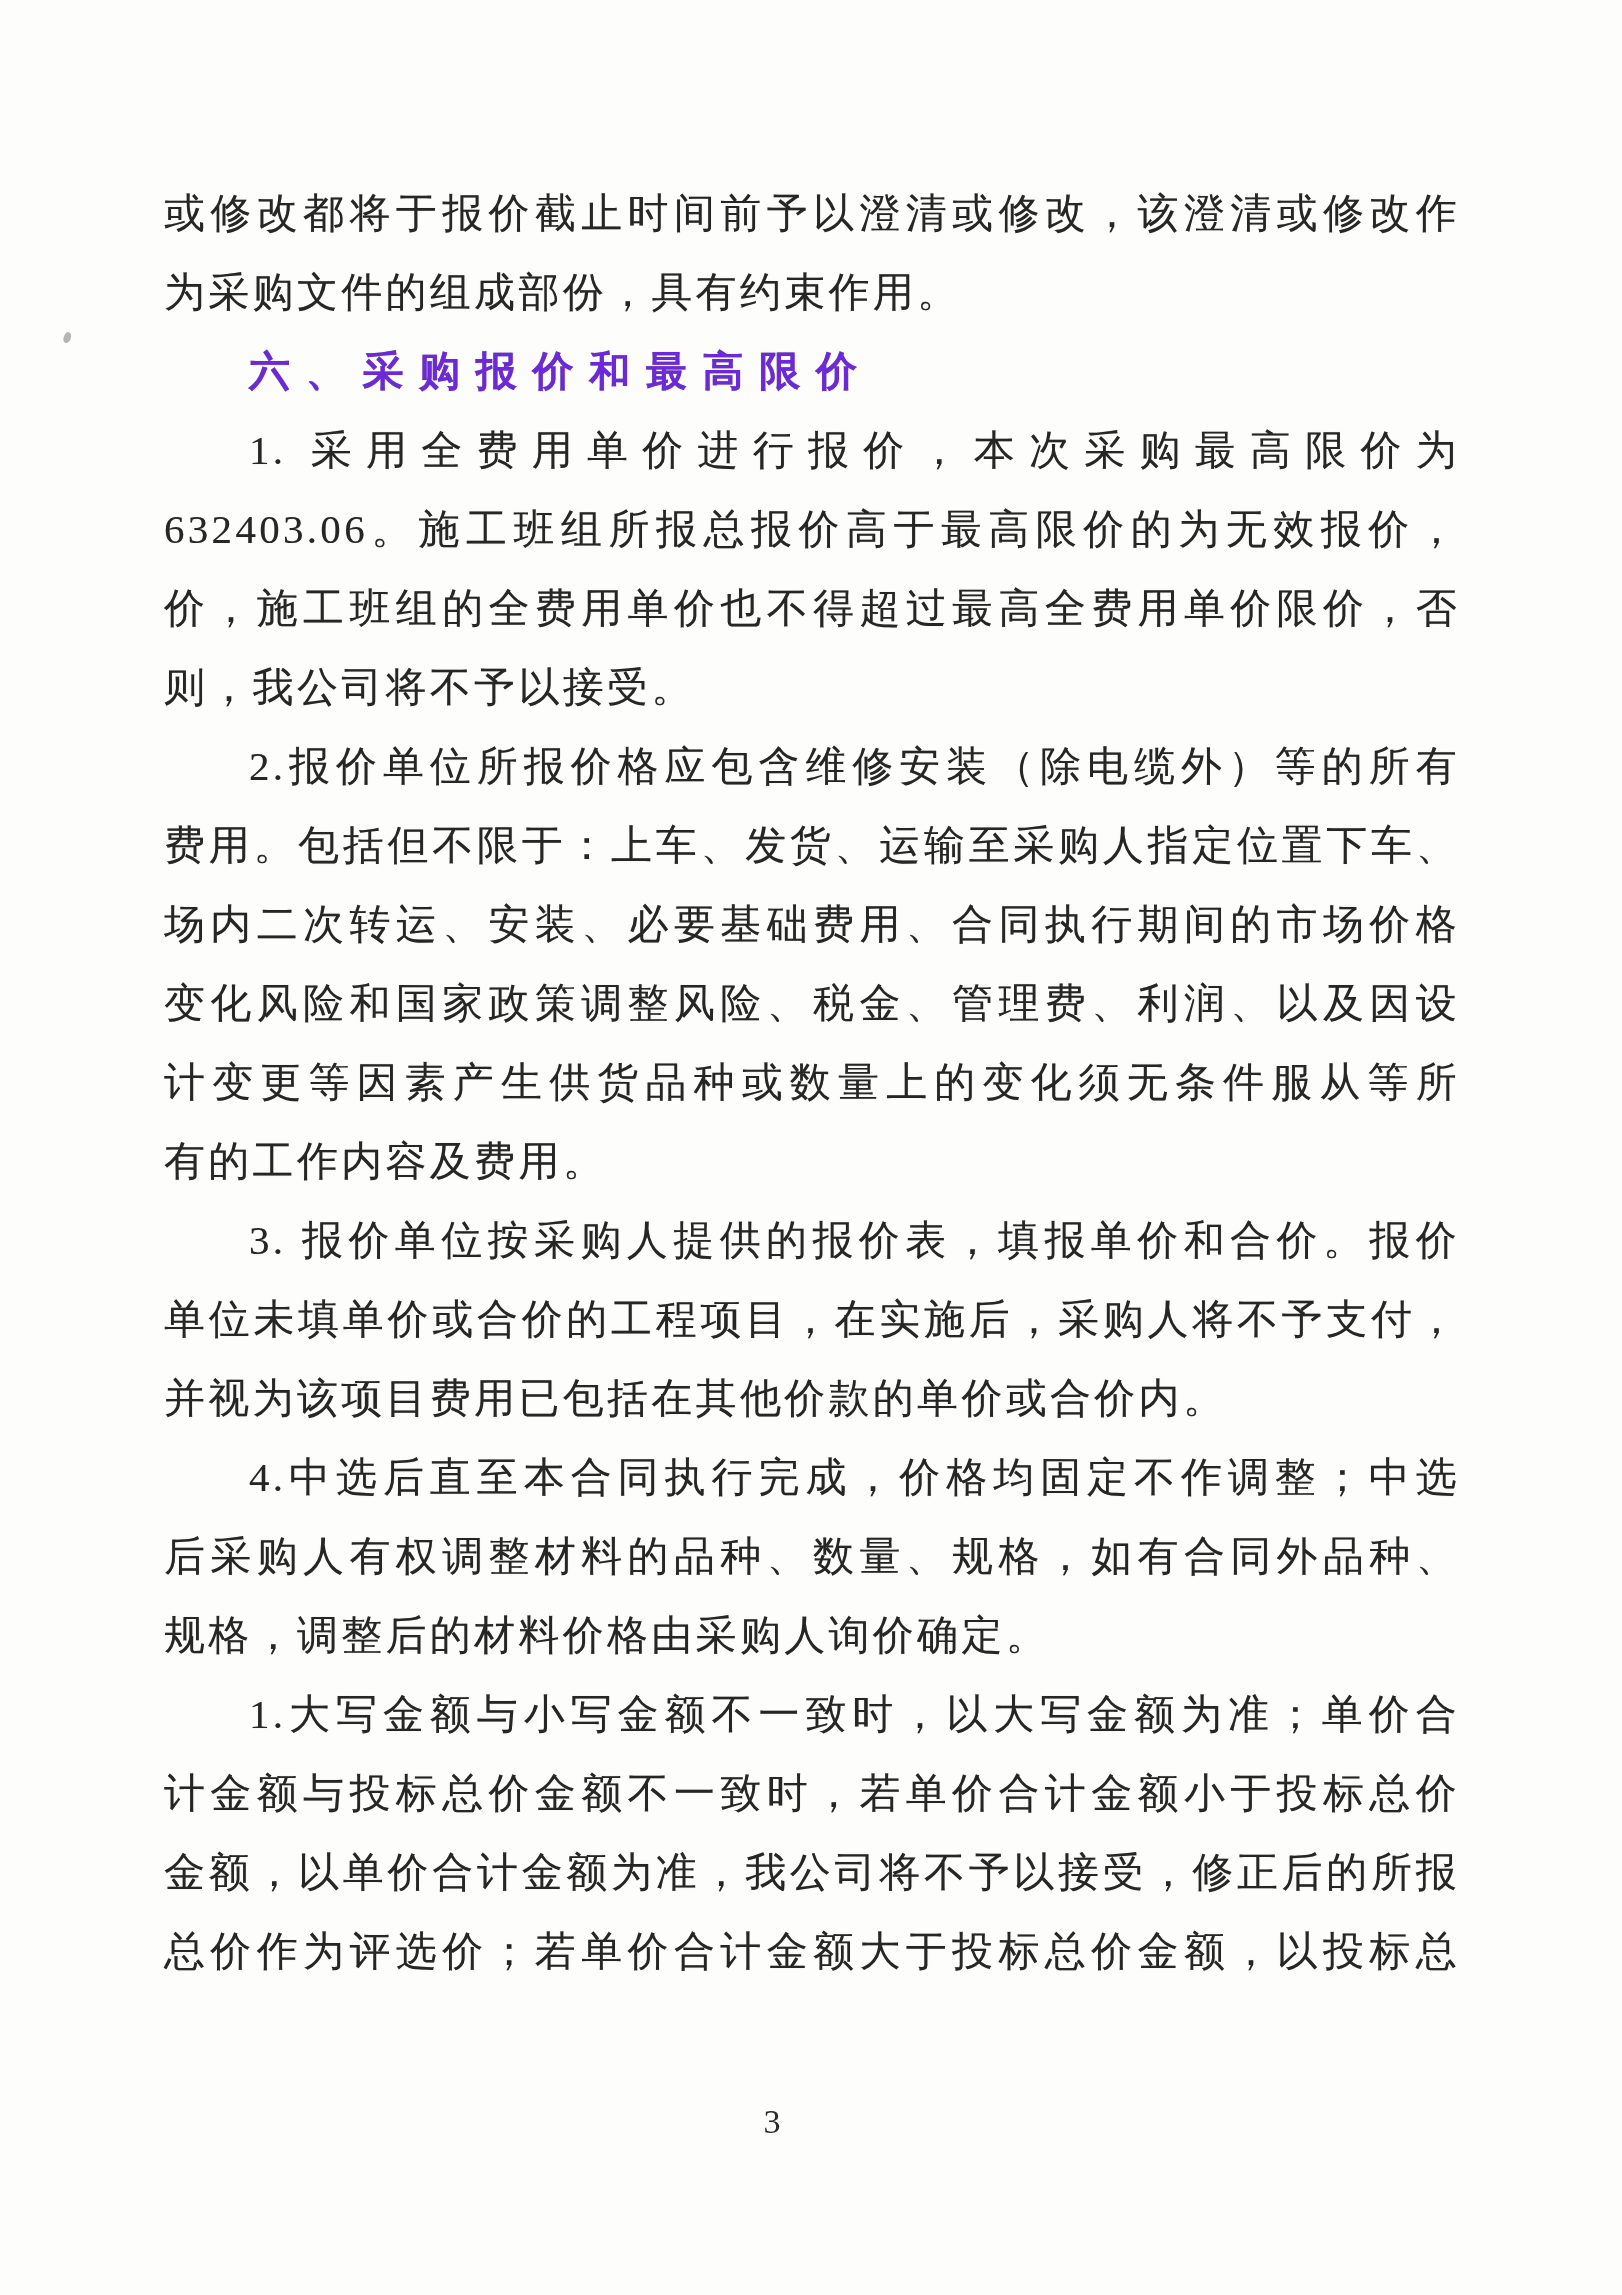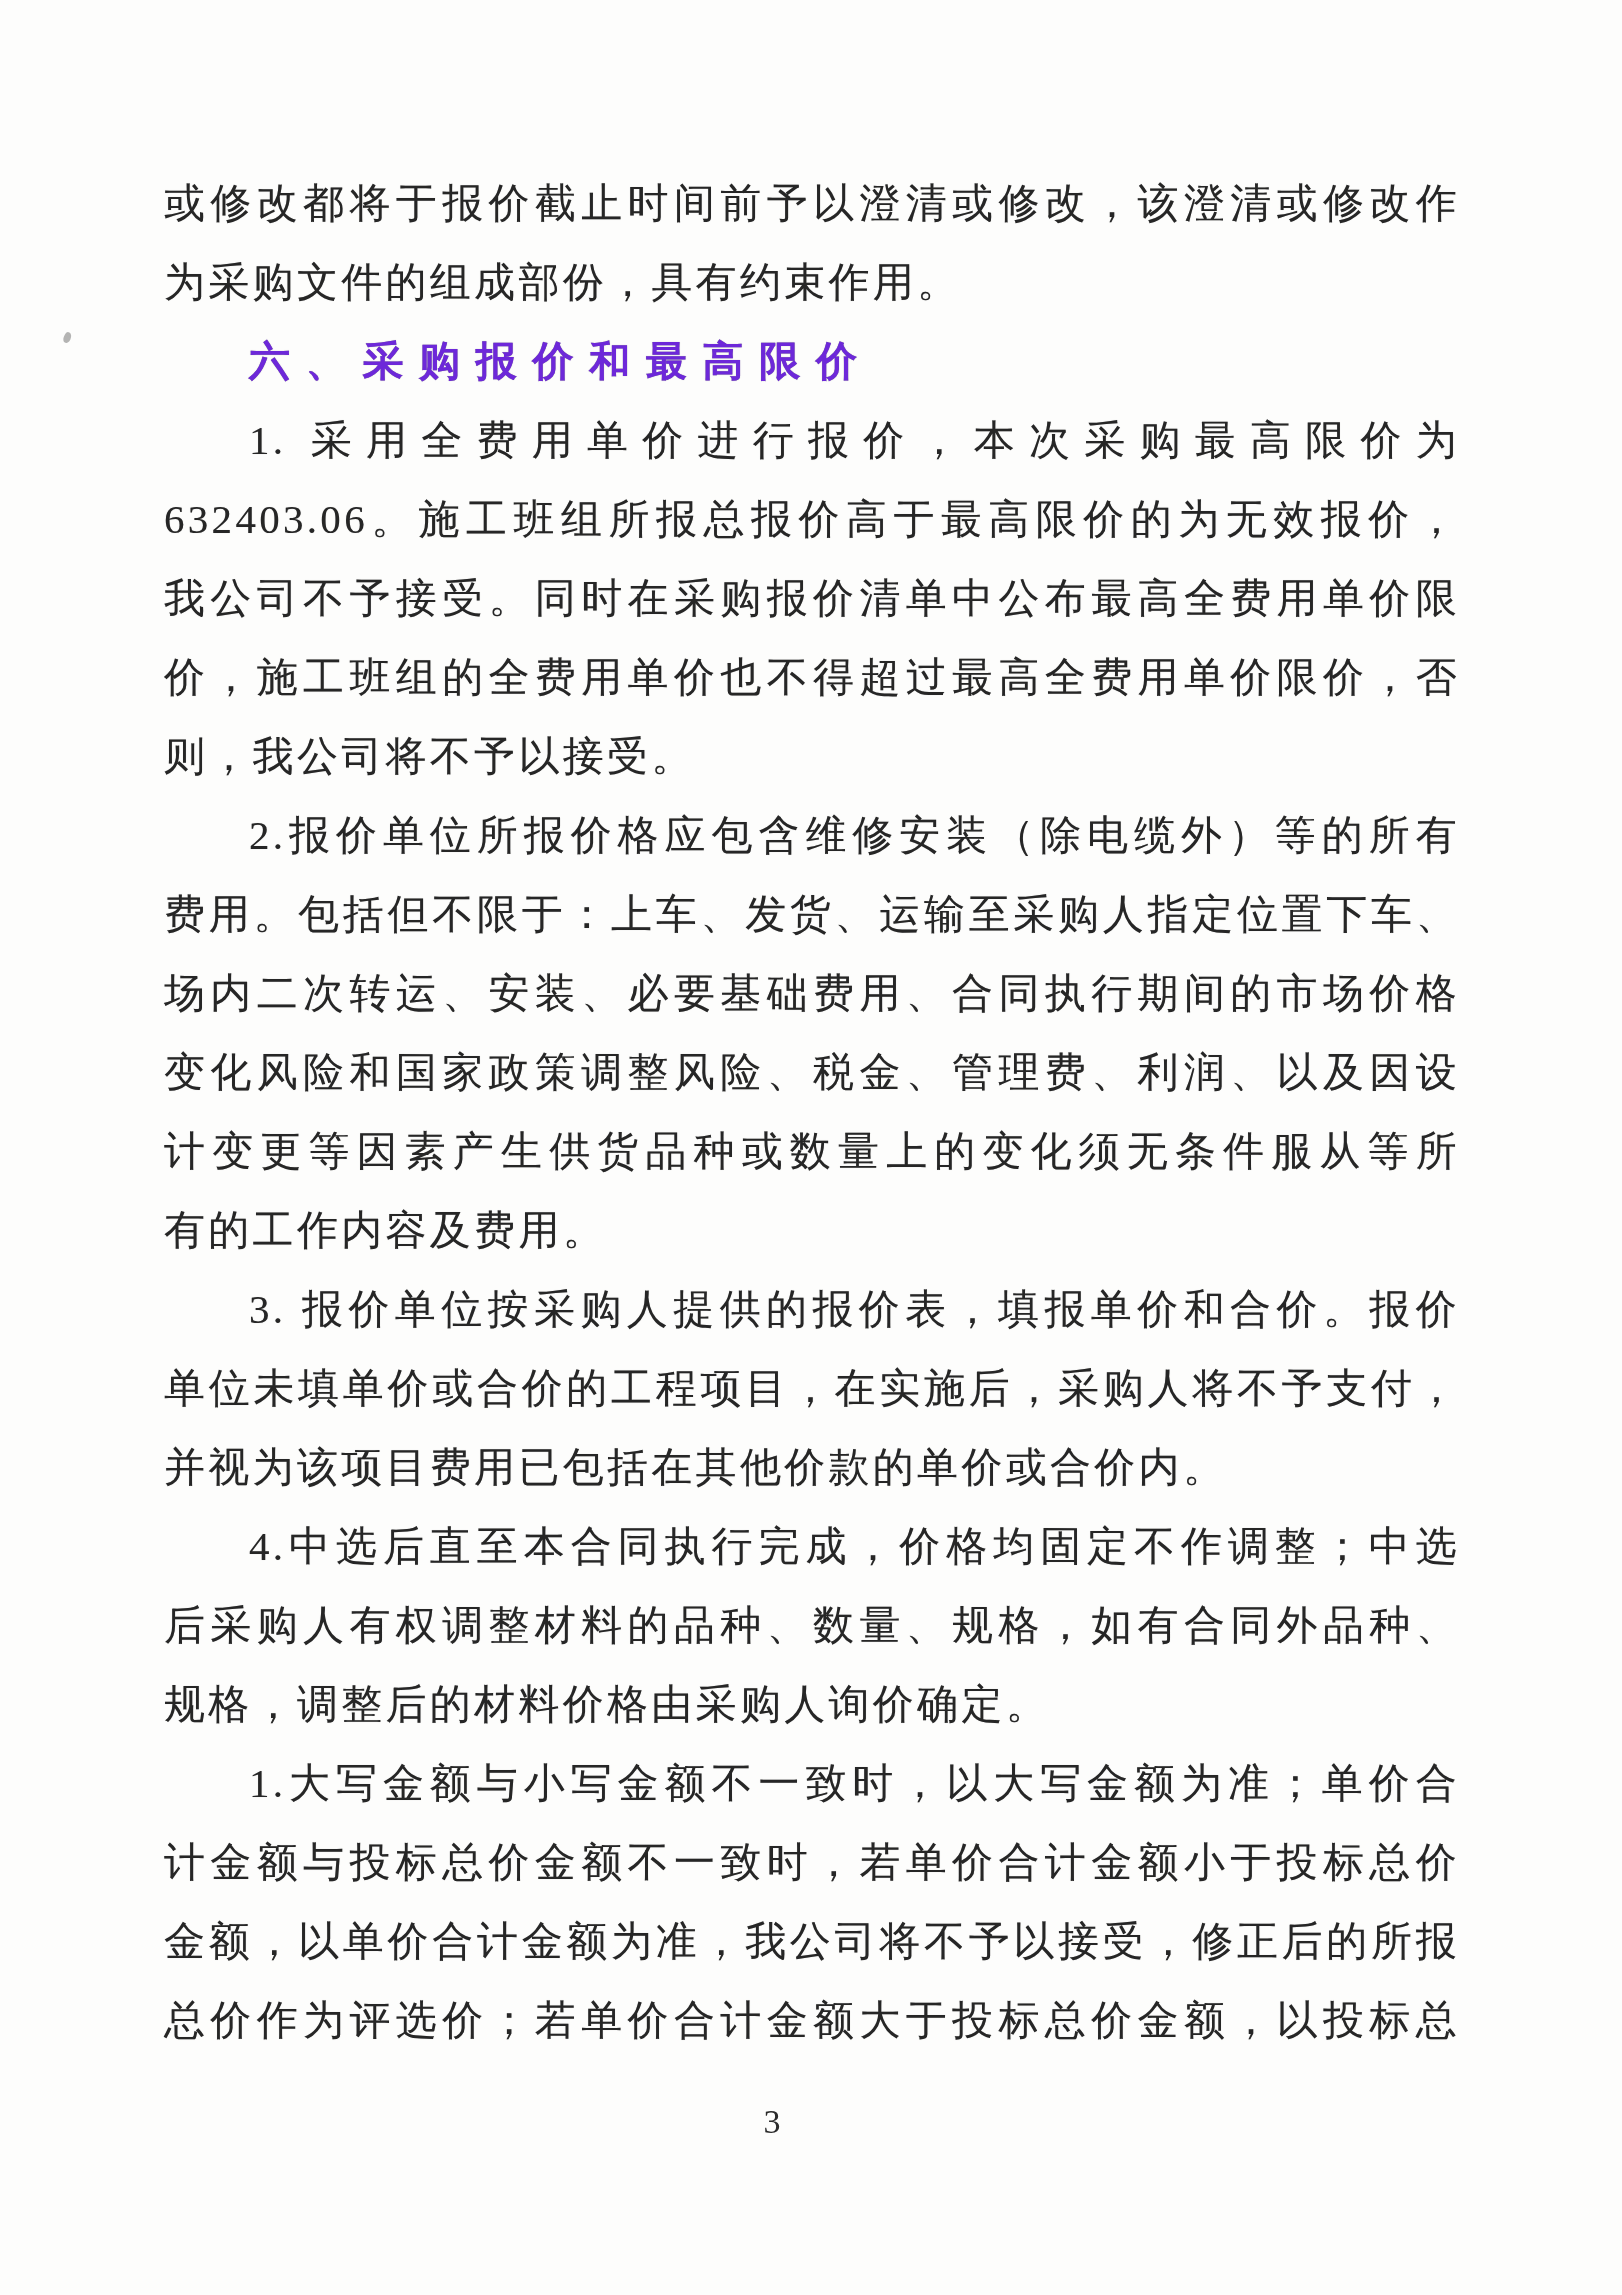--- a/index.html
+++ b/index.html
@@ -13,21 +13,21 @@
     height: 2295px;
     margin: 0 auto;
     background: #fdfdfc;
     font-family: "Liberation Serif", "DejaVu Serif", serif;
     color: #262626;
     overflow: hidden;
   }
   .text-block {
     position: absolute;
     left: 164px;
-    top: 164px;
+    top: 174px;
     width: 1296px;
   }
   .line {
     font-size: 41px;
     line-height: 79px;
     height: 79px;
     letter-spacing: 3.3px;
     white-space: normal;
     text-align: left;
     font-weight: 400;
@@ -73,21 +73,20 @@
 <body>
 
 <div class="page">
   <div class="speck"></div>
   <main class="text-block" id="text-block">
       <div class="line justify">或修改都将于报价截止时间前予以澄清或修改，该澄清或修改作</div>
       <div class="line">为采购文件的组成部份，具有约束作用。</div>
       <div class="line indent heading">六、采购报价和最高限价</div>
       <div class="line justify indent">1. 采用全费用单价进行报价，本次采购最高限价为</div>
       <div class="line justify">632403.06。施工班组所报总报价高于最高限价的为无效报价，</div>
-      <div class="line justify">我公司不予接受。同时在采购报价清单中公布最高全费用单价限</div>
       <div class="line justify">价，施工班组的全费用单价也不得超过最高全费用单价限价，否</div>
       <div class="line">则，我公司将不予以接受。</div>
       <div class="line justify indent">2.报价单位所报价格应包含维修安装（除电缆外）等的所有</div>
       <div class="line justify">费用。包括但不限于：上车、发货、运输至采购人指定位置下车、</div>
       <div class="line justify">场内二次转运、安装、必要基础费用、合同执行期间的市场价格</div>
       <div class="line justify">变化风险和国家政策调整风险、税金、管理费、利润、以及因设</div>
       <div class="line justify">计变更等因素产生供货品种或数量上的变化须无条件服从等所</div>
       <div class="line">有的工作内容及费用。</div>
       <div class="line justify indent">3. 报价单位按采购人提供的报价表，填报单价和合价。报价</div>
       <div class="line justify">单位未填单价或合价的工程项目，在实施后，采购人将不予支付，</div>

